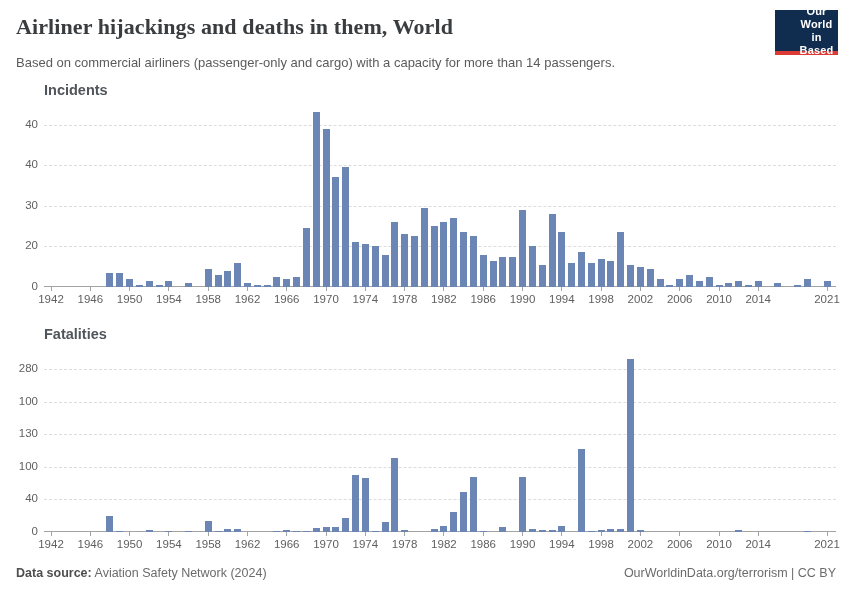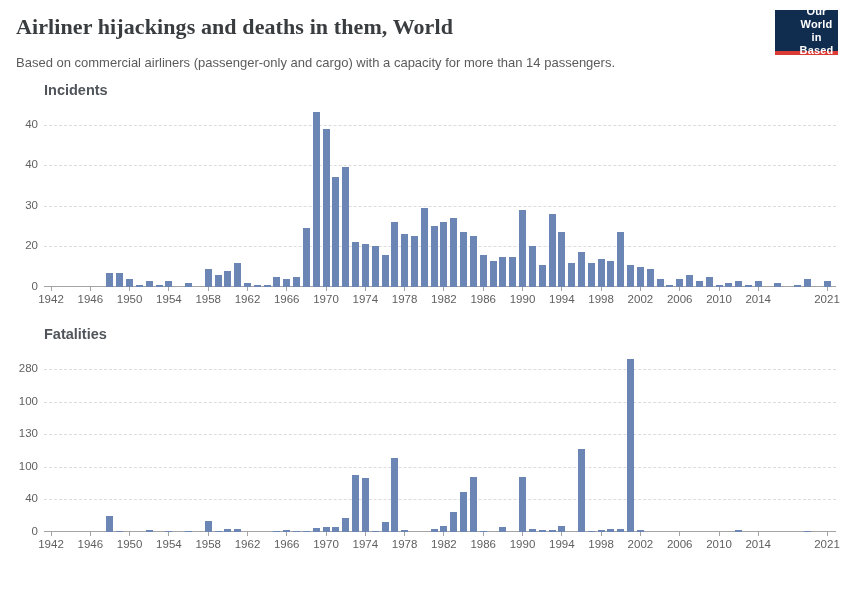--- a/index.html
+++ b/index.html
@@ -255,14 +255,18 @@
       <div class="xtick" style="left: 635.2px; top: 177px;"></div>
       <div class="xlabel" style="left: 613.7px; top: 183px;">2006</div>
       <div class="xtick" style="left: 674.5px; top: 177px;"></div>
       <div class="xlabel" style="left: 653px; top: 183px;">2010</div>
       <div class="xtick" style="left: 713.7px; top: 177px;"></div>
       <div class="xlabel" style="left: 692.2px; top: 183px;">2014</div>
       <div class="xtick" style="left: 782.5px; top: 177px;"></div>
       <div class="xlabel" style="left: 761px; top: 183px;">2021</div>
     </div>
 
+  <div class="footer-left">
+    <b>Data source:</b><span> Aviation Safety Network (2024)</span>
+  </div>
+  <div class="footer-right">OurWorldinData.org/terrorism | CC BY</div>
 
 </div>
 
 </body></html>

